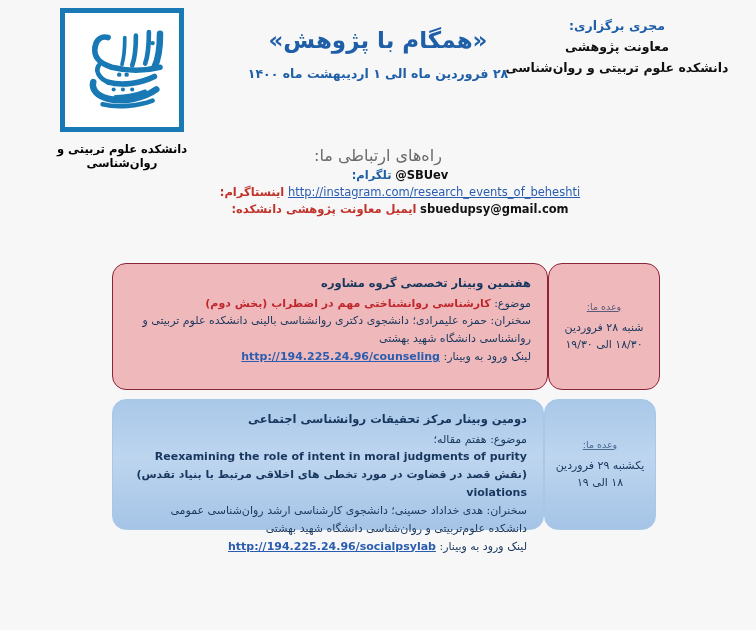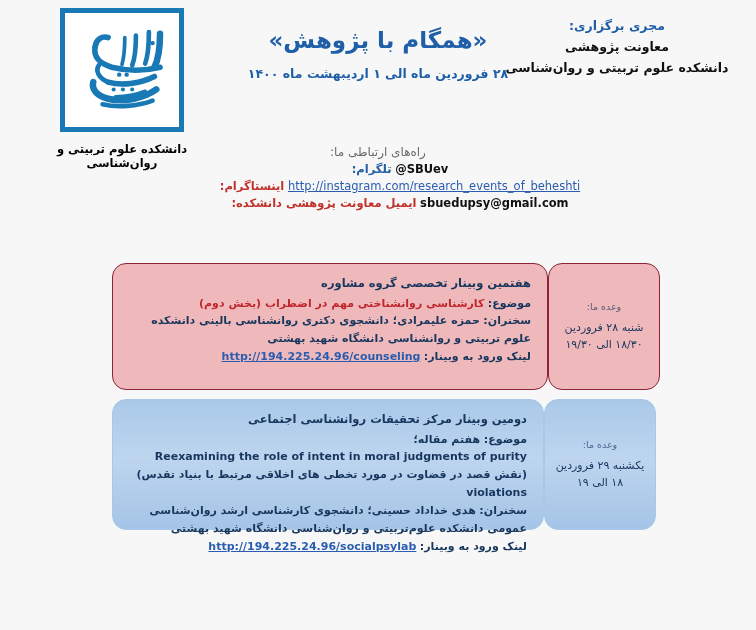--- a/index.html
+++ b/index.html
@@ -101,21 +101,21 @@
   
   .contact {
     position: absolute;
     left: 0;
     right: 0;
     top: 144px;
     text-align: center;
     line-height: 1.45;
   }
   .contact-head {
-    font-size: 12px;
+    font-size: 16px;
     color: #6b6b6b;
   }
   .contact-row {
     font-size: 11.5px;
     white-space: nowrap;
     margin-left: 44px;
   }
   .c-label-blue { color: #1f5fa8; font-weight: bold; }
   .c-label-red  { color: #c1322b; font-weight: bold; }
   .c-value-dark { color: #111; font-weight: bold; }
@@ -175,41 +175,42 @@
   .card-title {
     font-size: 11.5px;
     font-weight: bold;
     color: #17365d;
     margin-bottom: 2px;
   }
   .card-line {
     font-size: 11px;
     color: #17365d;
   }
-  .lbl-normal { color: #17365d; font-weight: bold; text-align: center; }
+  .lbl-normal { color: #17365d; font-weight: normal; text-align: center; }
   .topic-red { color: #c0272d; font-weight: bold; }
   .topic-navy { color: #17365d; font-weight: bold; }
   .ltr-seg {
     direction: ltr;
     unicode-bidi: embed;
     display: inline-block;
   }
   .card-link {
     color: #2a5db0;
     text-decoration: underline;
     font-weight: bold;
     direction: ltr;
     unicode-bidi: embed;
     display: inline-block;
     font-size: 11px;
   }
   .side-label {
     font-size: 9.5px;
     color: #5a5a7a;
     margin-bottom: 5px;
+    text-decoration: underline;
   }
   .side-text {
     font-size: 11px;
     color: #17365d;
     font-weight: normal;
   }
   .v-blue .side-label { color: #4a6a90; }
 </style>
 </head>
 <body>

